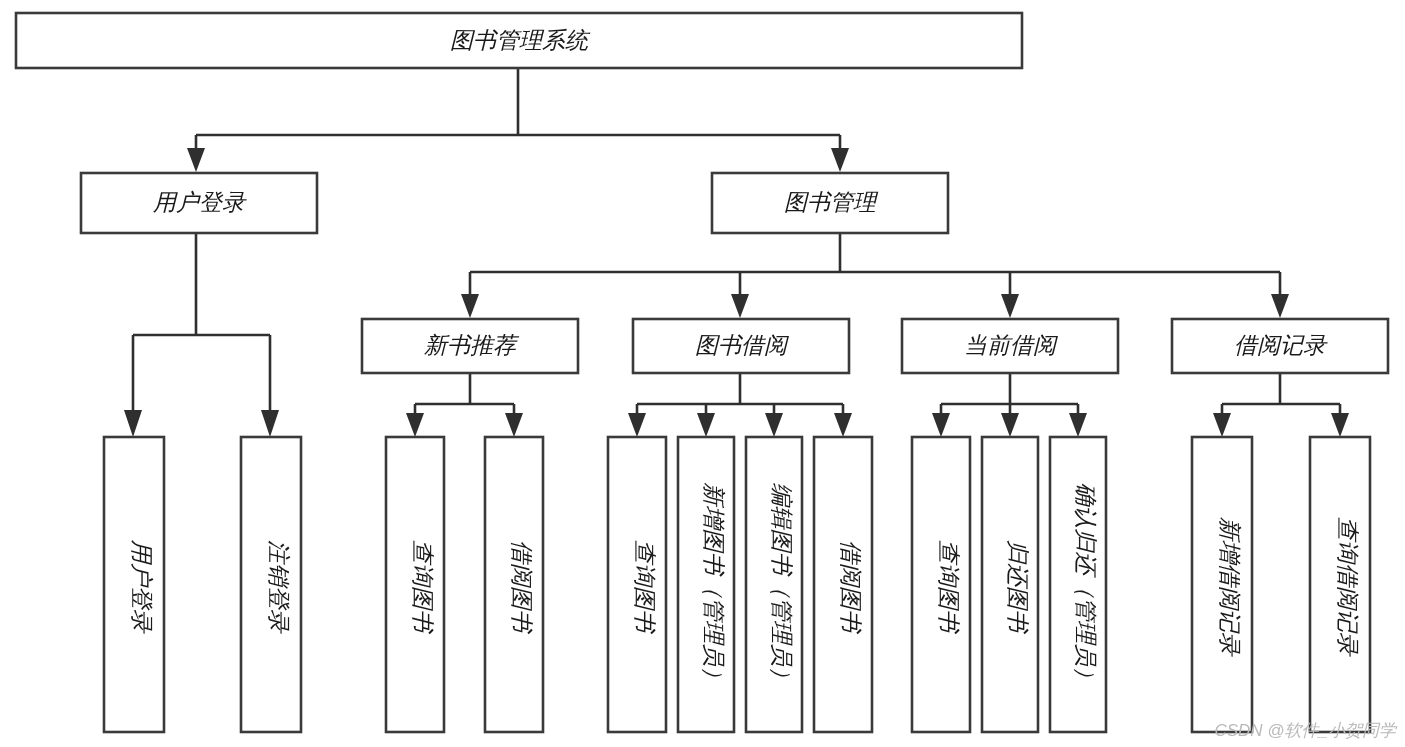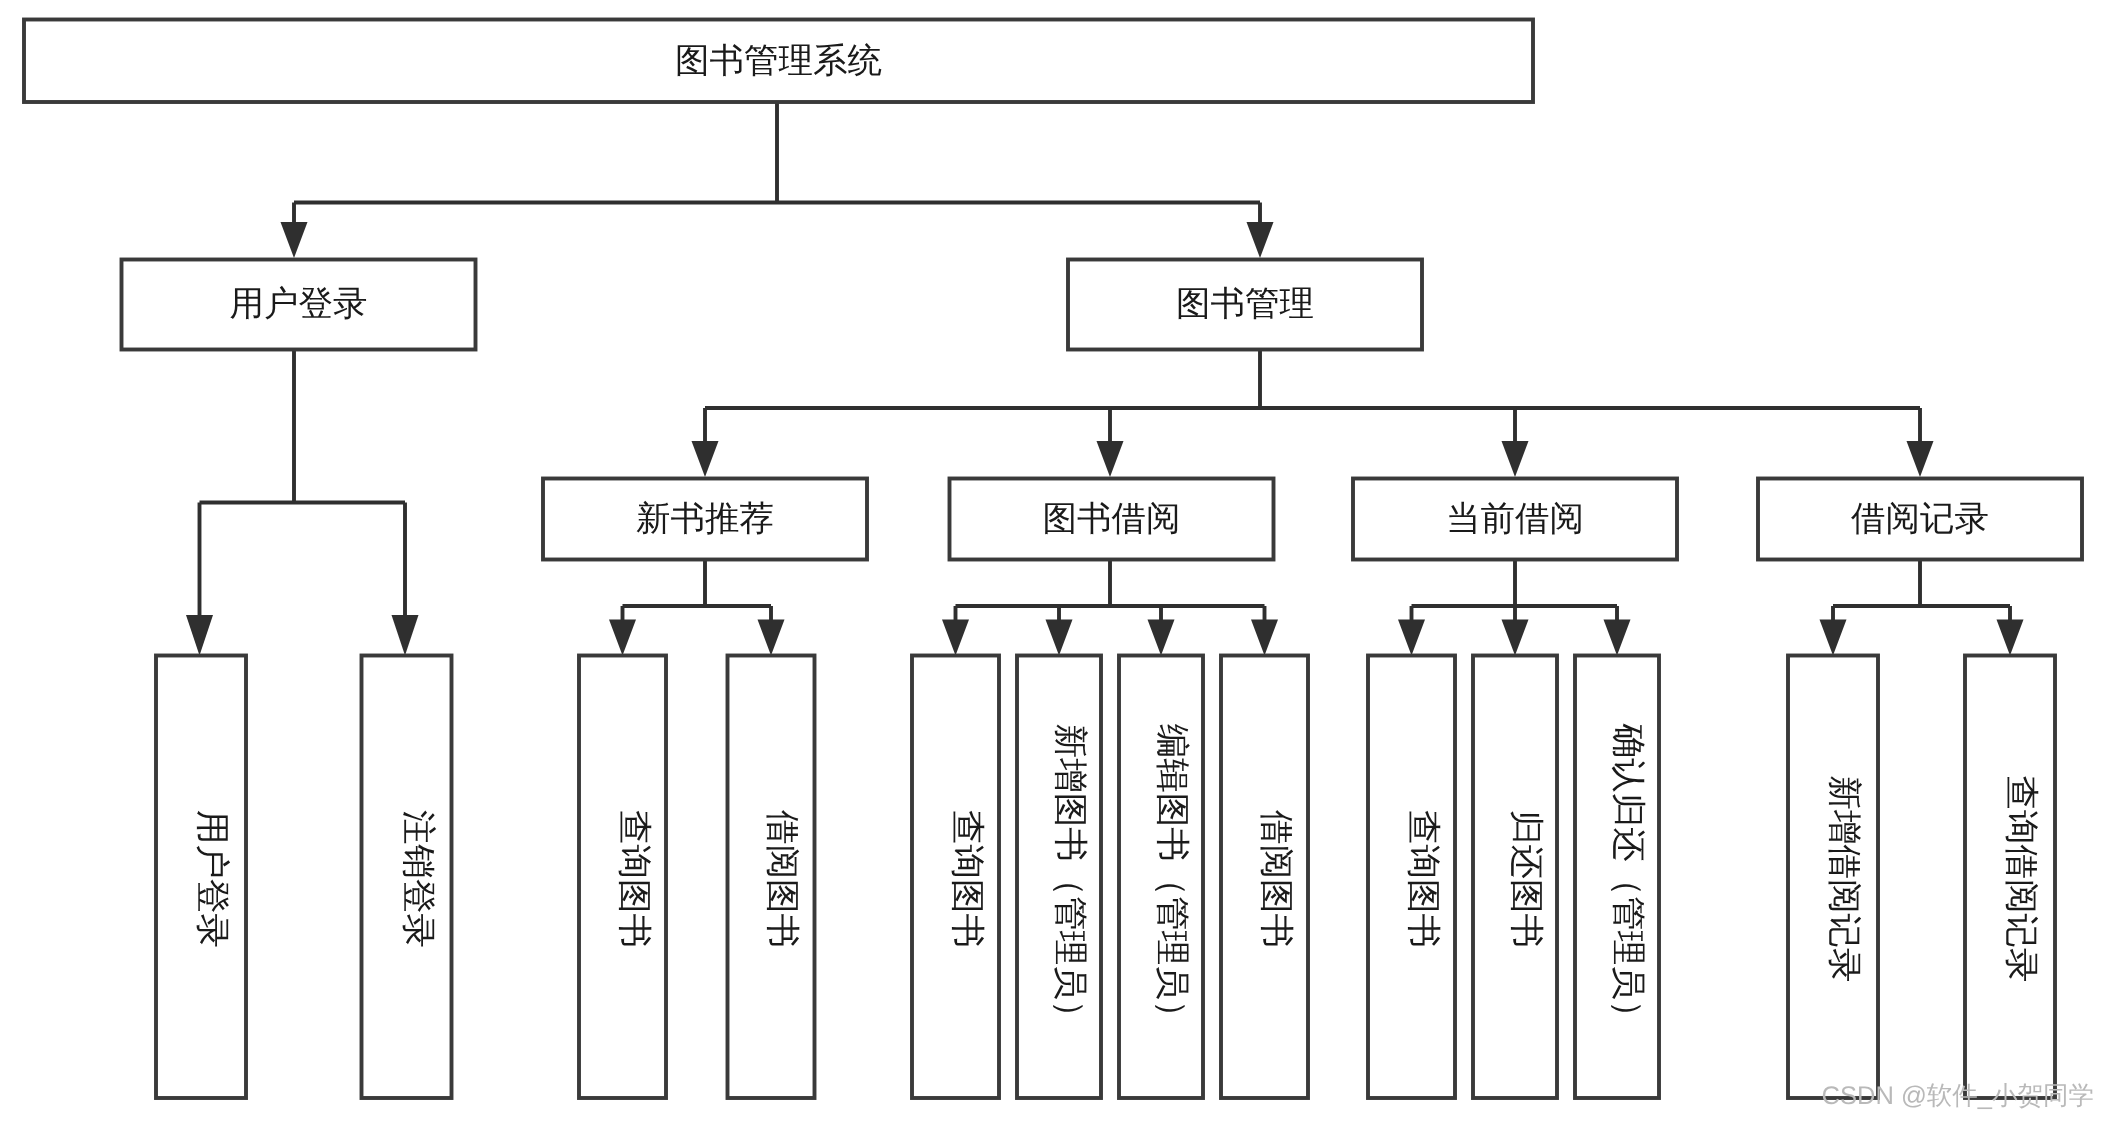--- a/index.html
+++ b/index.html
@@ -12,20 +12,21 @@
     height: 747px;
     font-family: "Liberation Sans", "DejaVu Sans", sans-serif;
     overflow: hidden;
     position: relative;
   }
   #diagram-root {
     position: relative;
     width: 1405px;
     height: 747px;
     background: #ffffff;
+    font-style: italic;
   }
   svg.diagram-canvas {
     position: absolute;
     top: 0;
     left: 0;
     width: 1405px;
     height: 747px;
     display: block;
   }
   .node-box {

